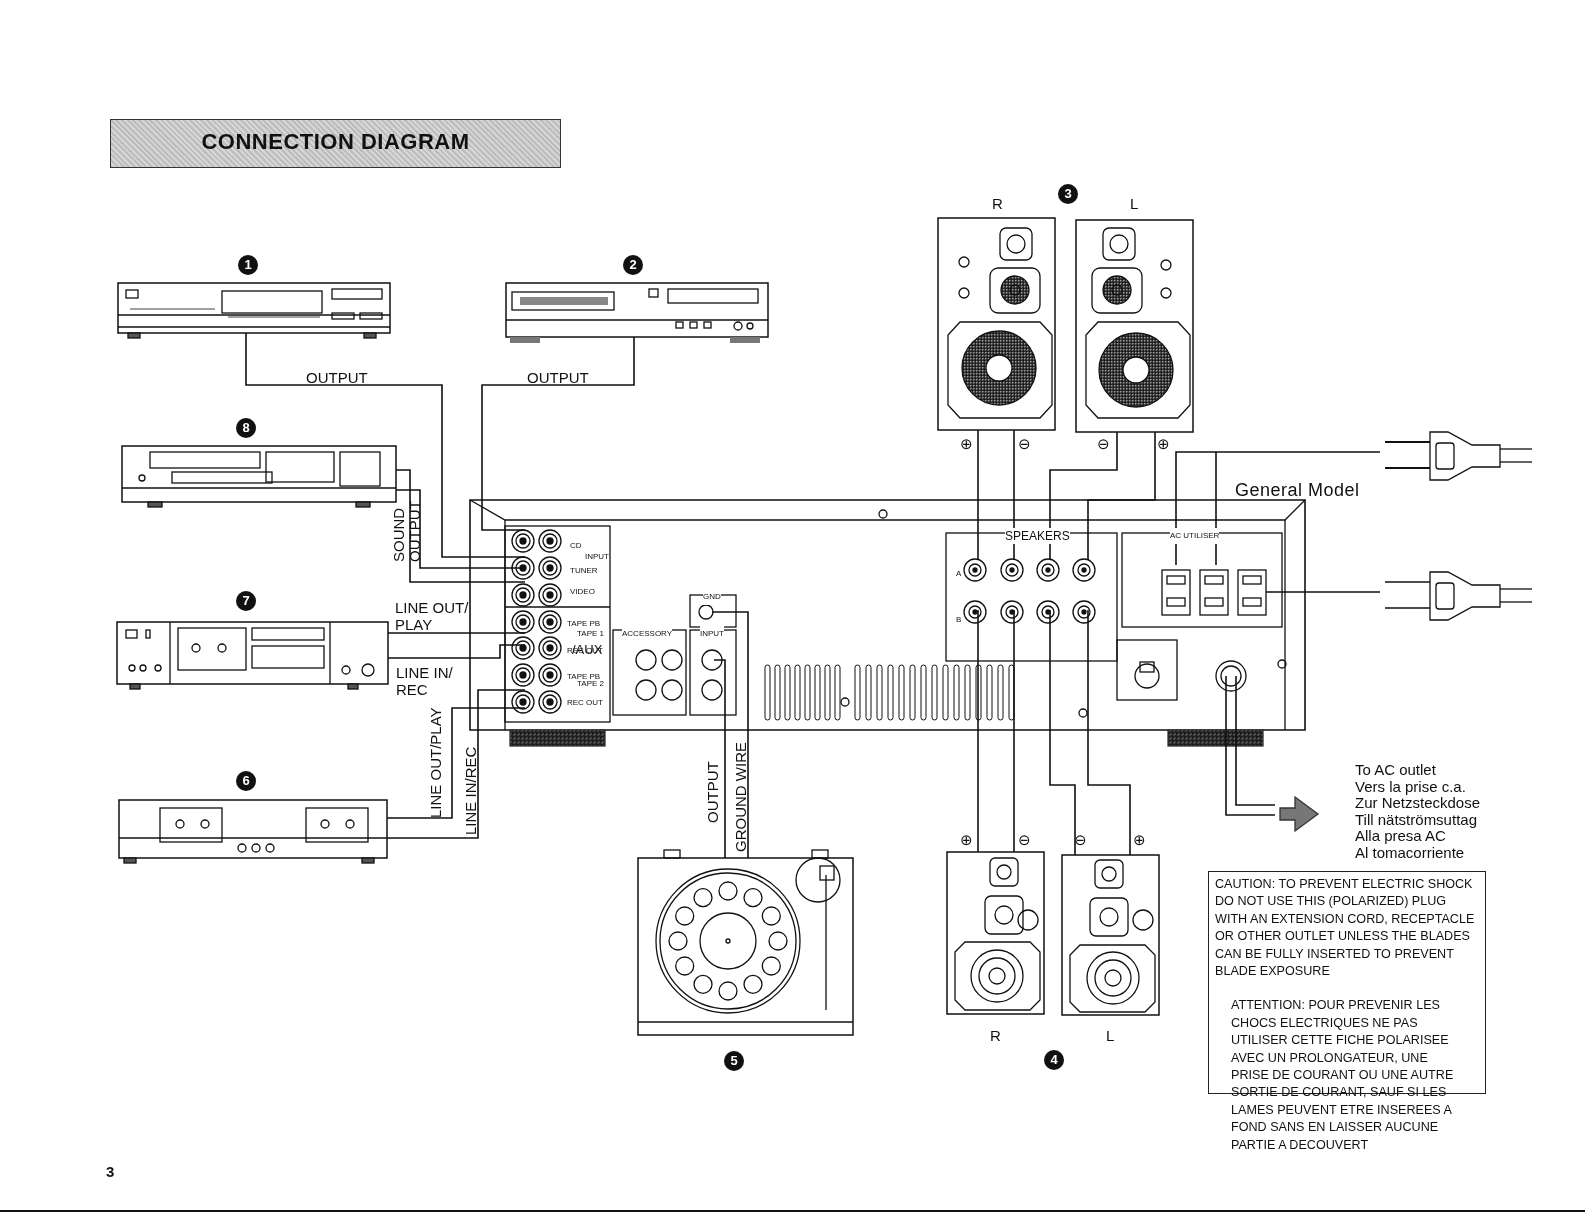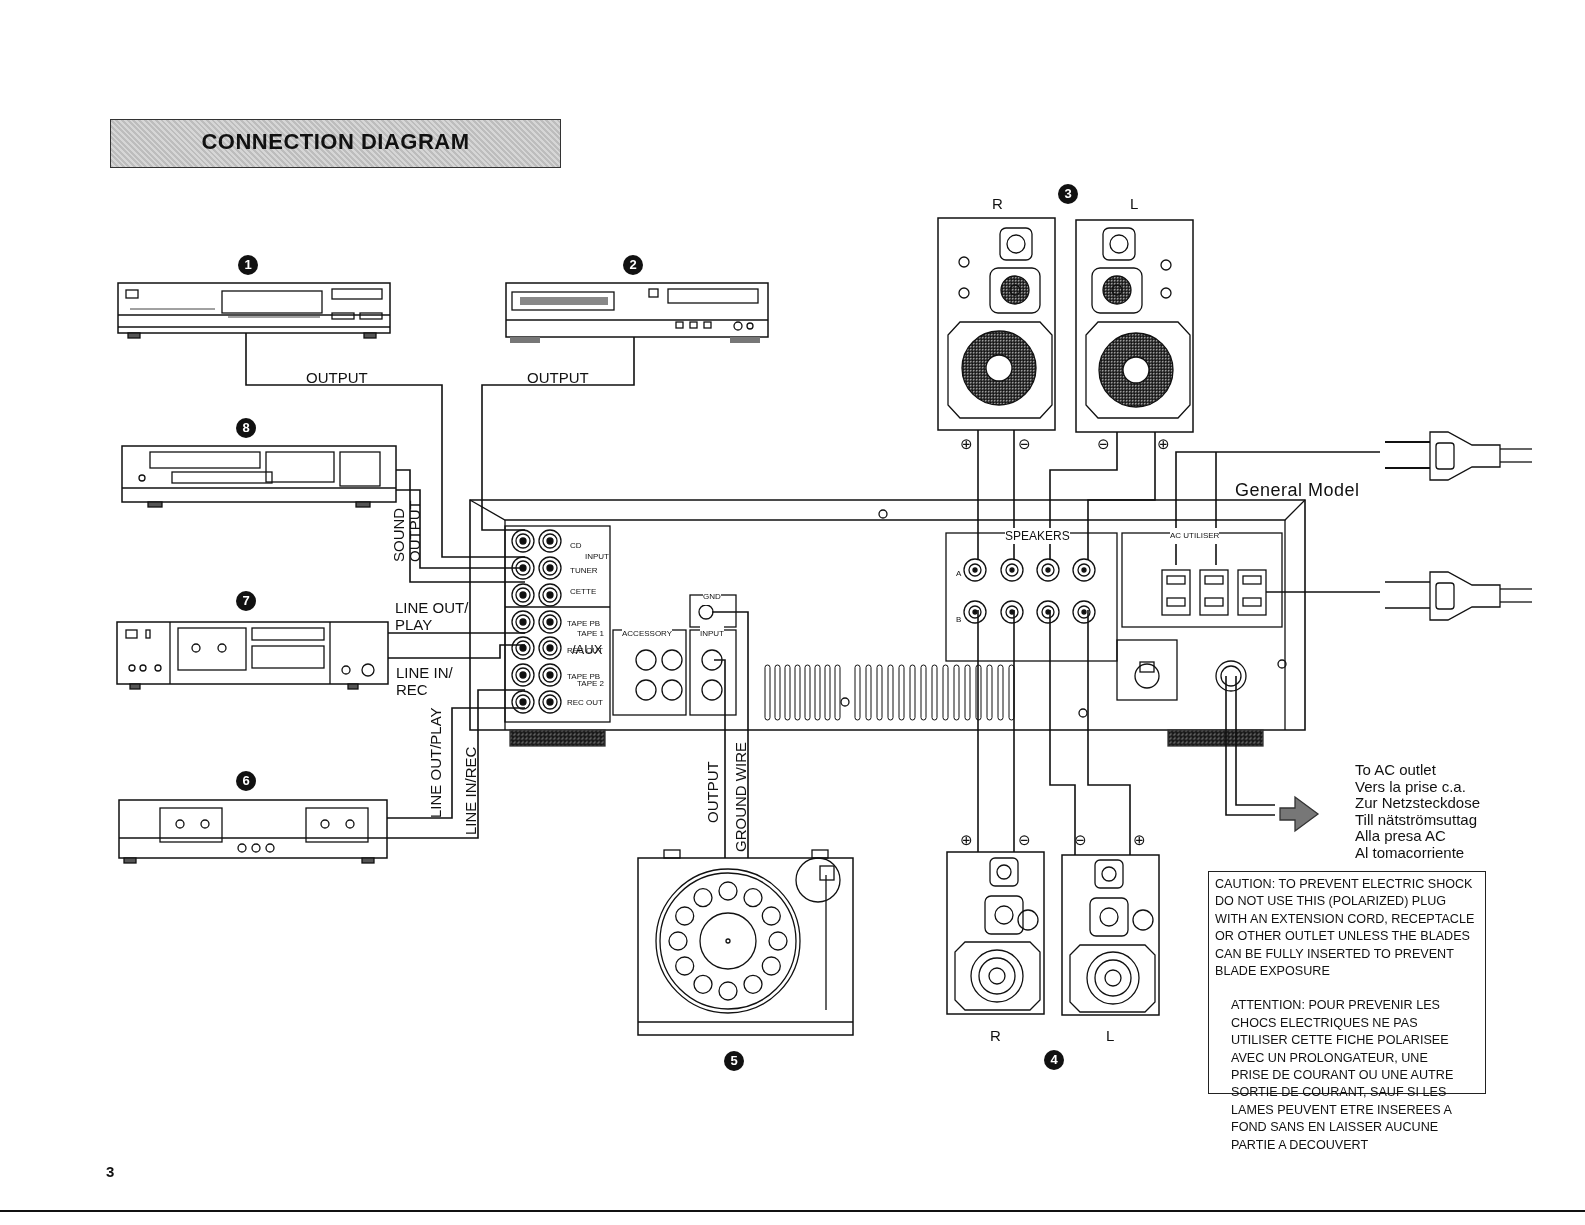--- a/index.html
+++ b/index.html
@@ -481,21 +481,21 @@
   <div class="txt" style="left:1097px;top:436px;">⊖</div>
   <div class="txt" style="left:1157px;top:436px;">⊕</div>
   <div class="txt" style="left:960px;top:832px;">⊕</div>
   <div class="txt" style="left:1018px;top:832px;">⊖</div>
   <div class="txt" style="left:1074px;top:832px;">⊖</div>
   <div class="txt" style="left:1133px;top:832px;">⊕</div>
 
   <div class="txt" style="left:570px;top:538px;font-size:8px;">CD</div>
   <div class="txt" style="left:585px;top:549px;font-size:8px;">INPUT</div>
   <div class="txt" style="left:570px;top:563px;font-size:8px;">TUNER</div>
-  <div class="txt" style="left:570px;top:584px;font-size:8px;">CETTE</div>
+  <div class="txt" style="left:570px;top:584px;font-size:8px;">VIDEO</div>
   <div class="txt" style="left:572px;top:594px;font-size:13px;margin-top:48px;">/AUX</div>
   <div class="txt" style="left:567px;top:616px;font-size:8px;">TAPE PB</div>
   <div class="txt" style="left:577px;top:626px;font-size:8px;">TAPE 1</div>
   <div class="txt" style="left:567px;top:643px;font-size:8px;">REC OUT</div>
   <div class="txt" style="left:567px;top:669px;font-size:8px;">TAPE PB</div>
   <div class="txt" style="left:577px;top:676px;font-size:8px;">TAPE 2</div>
   <div class="txt" style="left:567px;top:695px;font-size:8px;">REC OUT</div>
   <div class="txt" style="left:703px;top:589px;font-size:8px;background:#fff;">GND</div>
   <div class="txt" style="left:622px;top:626px;font-size:8px;background:#fff;">ACCESSORY</div>
   <div class="txt" style="left:700px;top:626px;font-size:8px;background:#fff;">INPUT</div>

